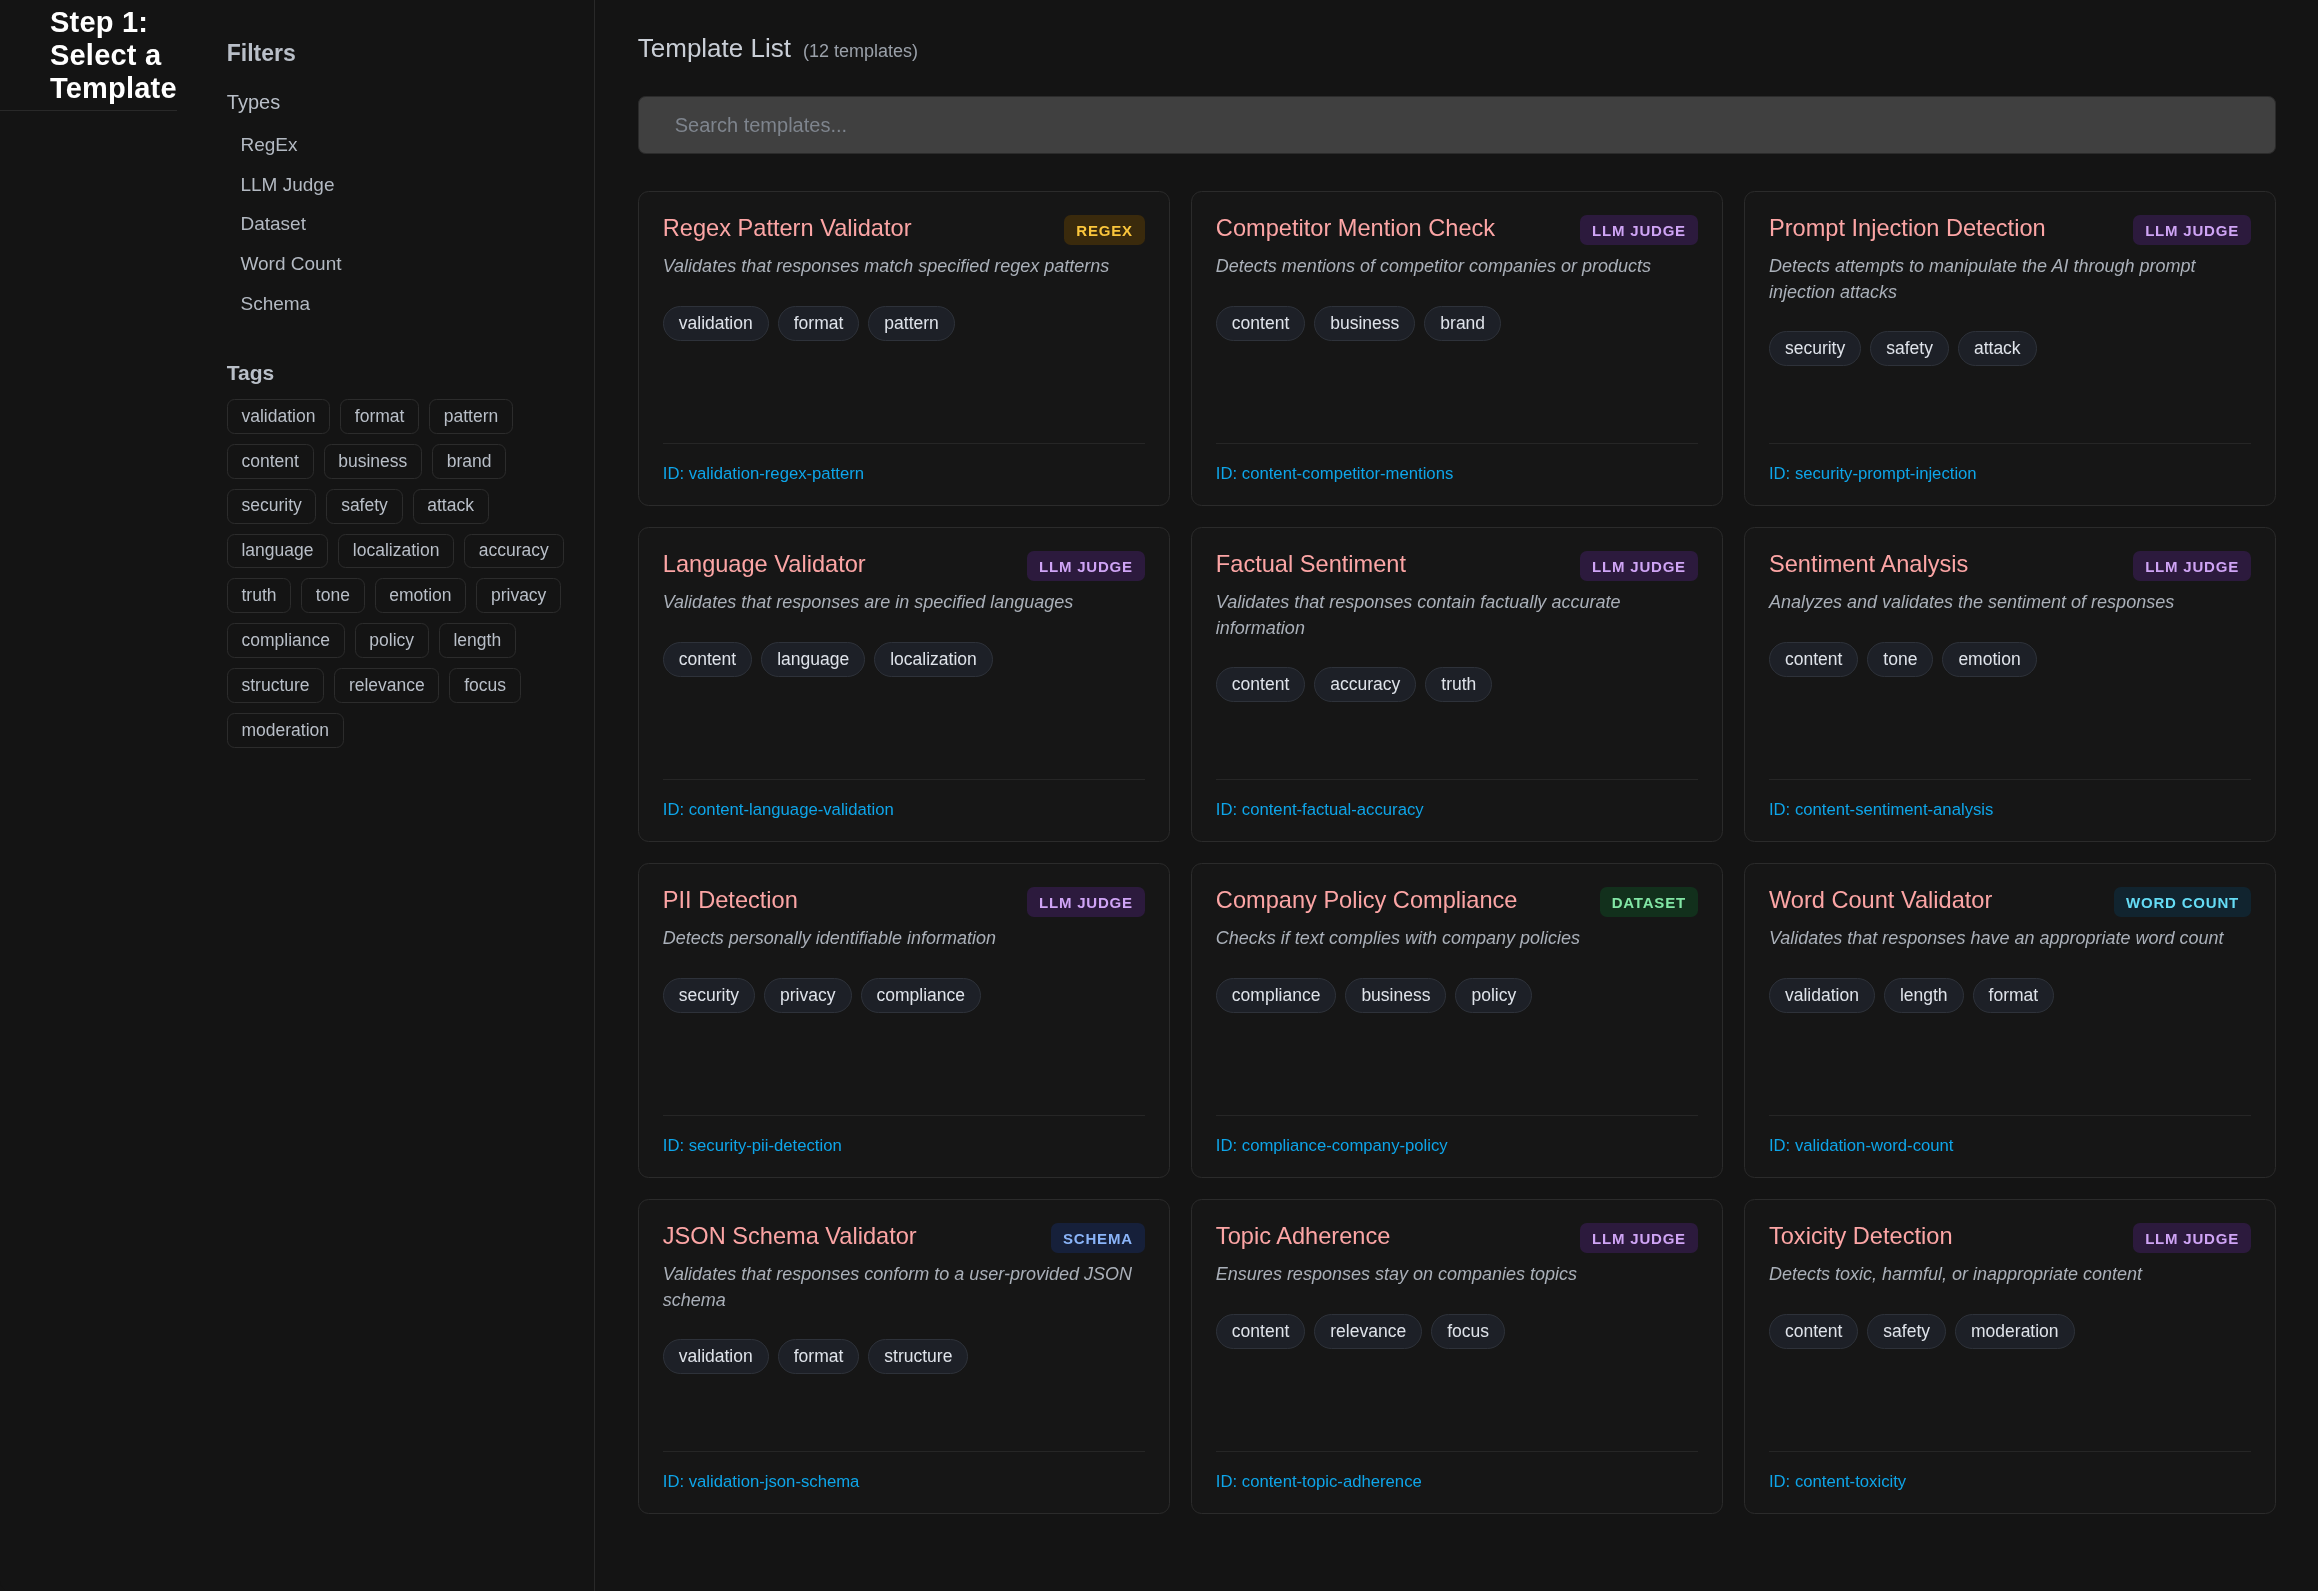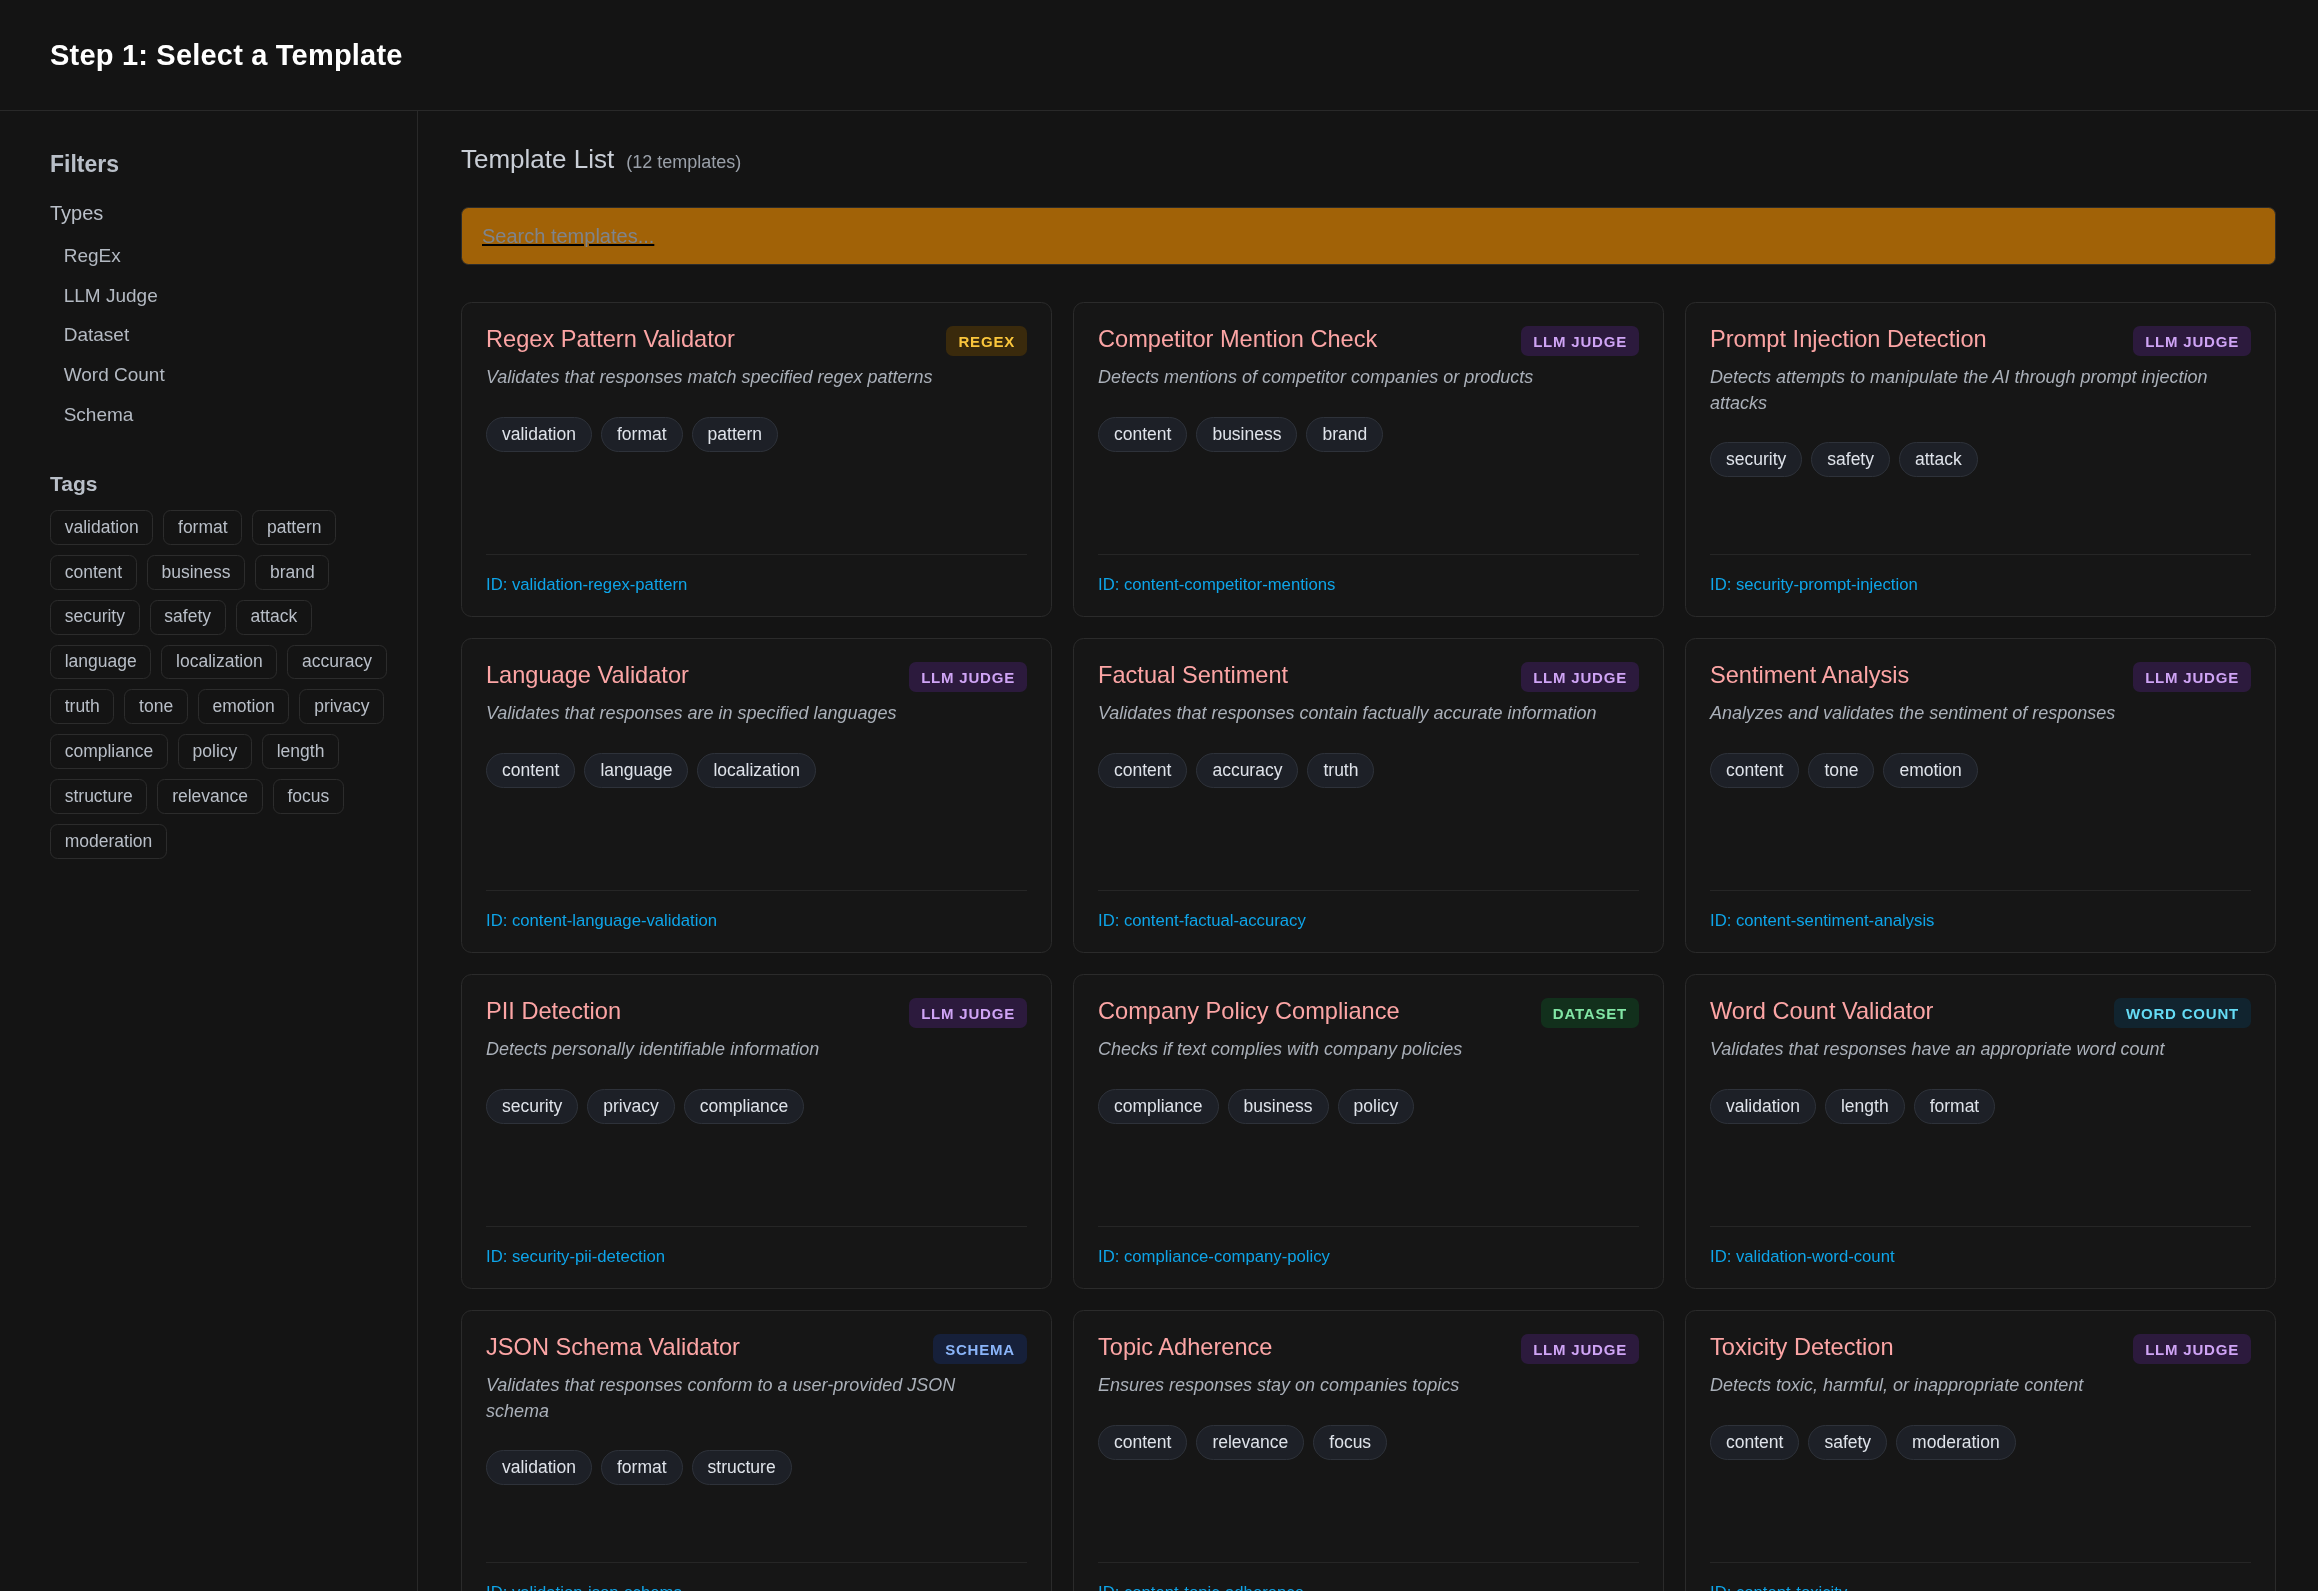--- a/index.html
+++ b/index.html
@@ -16,21 +16,21 @@
     --tag-text:#dfe3ea;
   }
   *{box-sizing:border-box;margin:0;padding:0;}
   html,body{
     width:2319px;height:1591px;
     background:var(--bg);
     font-family:"Liberation Sans","DejaVu Sans",sans-serif;
     -webkit-font-smoothing:antialiased;
     overflow:hidden;
   }
-  .page{width:2319px;height:1591px;display:flex;flex-direction:column;background:var(--bg);border-radius:10px;}
+  .page{width:2319px;height:1591px;display:flex;background:var(--bg);border-radius:10px;}
 
   
   .header{
     height:111px;flex:0 0 111px;
     display:flex;align-items:center;
     padding:0 0 0 50px;
     border-bottom:1.5px solid var(--divider);
     background:var(--bg);
   }
   .header h1{
@@ -67,25 +67,25 @@
   }
 
   
   .main{flex:1 1 auto;min-width:0;padding:33px 43px 0 43px;}
   .list-head{display:flex;align-items:baseline;gap:12px;margin-bottom:32px;}
   .list-head .title{font-size:26px;font-weight:400;color:#c9ced6;}
   .list-head .count{font-size:18px;color:#9aa0a9;}
 
   .searchbar{
     height:58px;width:100%;
-    background:#a16207;
+    background:#404040;
     border:1.1px solid #2b2b2b;
     border-radius:7.6px;
     display:flex;align-items:center;
-    padding:0 20px;margin-bottom:37px;text-decoration:underline;
+    padding:0 36px;margin-bottom:37px;
   }
   .searchbar input{
     width:100%;height:100%;background:transparent;border:0;outline:0;
     color:#d6dae0;font-size:20px;font-family:inherit;
   }
   .searchbar input::placeholder{color:#7e848d;}
 
   .grid{
     display:grid;
     grid-template-columns:repeat(3,1fr);

